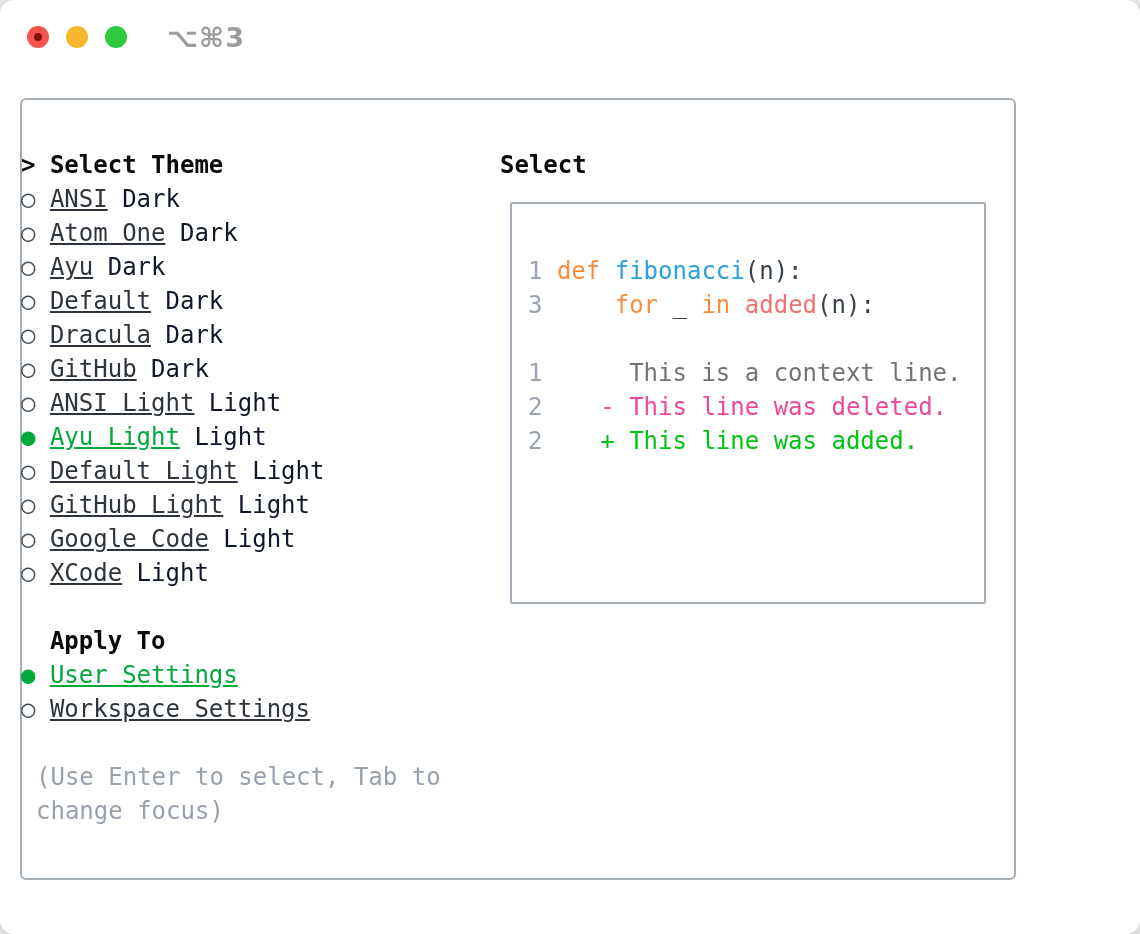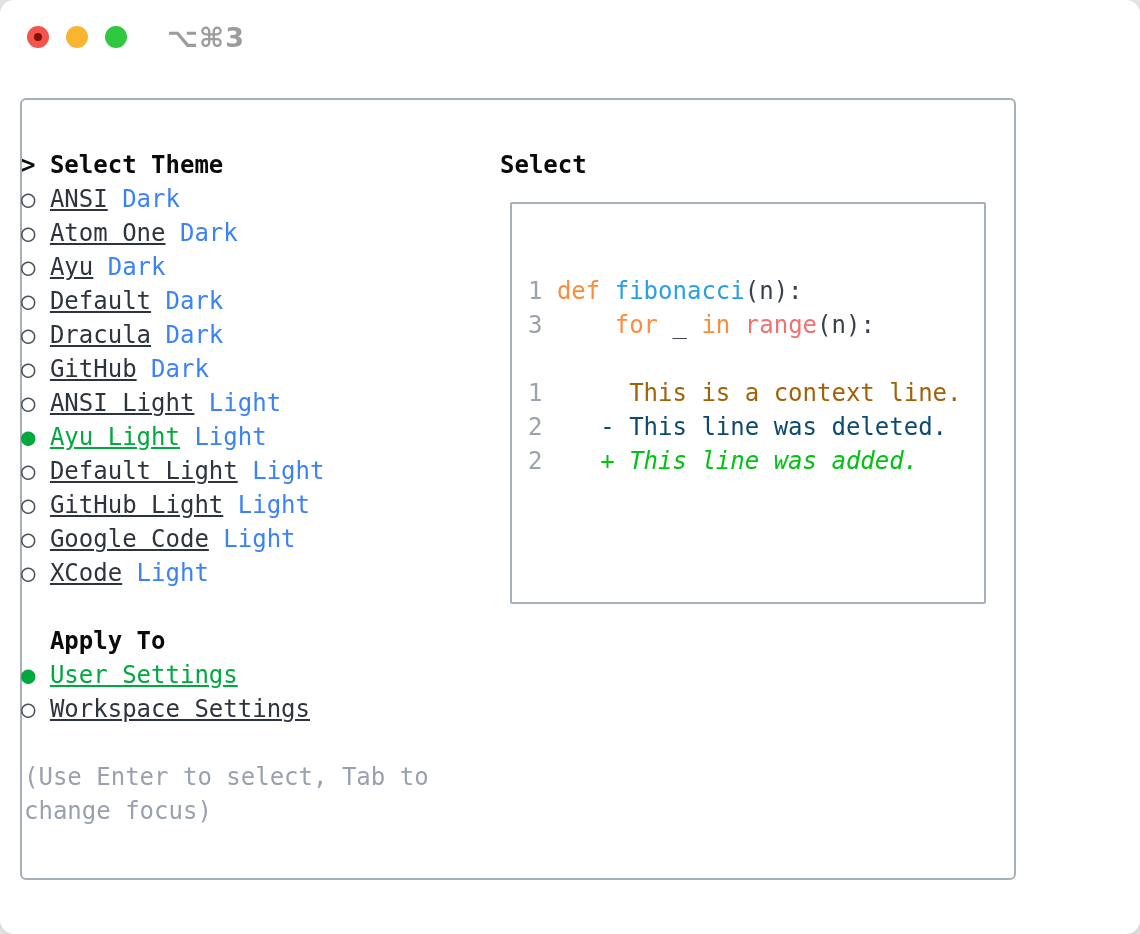--- a/index.html
+++ b/index.html
@@ -66,25 +66,25 @@
     left: 21px; top: 148px;
     font-size: 24px;
     line-height: 34px;
     white-space: pre;
     color: #2e343d;
   }
   .row { height: 34px; }
   .hdr { font-weight: bold; color: #0a0a0a; }
   .bullet { color: #464e59; }
   .iname { color: #2e343d; text-decoration: underline; }
-  .suffix { color: #3b82f6; margin-top: 30px; }
+  .suffix { color: #0f172a; margin-top: 30px; }
   .item.selected .bullet, .item.selected .iname { color: #00a83e; }
   .hint {
     position: absolute;
-    left: 24px; top: 760px;
+    left: 36px; top: 760px;
     width: 430px;
     font-size: 24px;
     line-height: 34px;
     color: #99a1ae;
     white-space: normal;
   }
   
   .preview-title {
     position: absolute;
     left: 500px; top: 148px;
@@ -93,38 +93,38 @@
     font-weight: bold;
     color: #0a0a0a;
   }
   .preview-box {
     position: absolute;
     left: 510px; top: 202px;
     width: 476px; height: 402px;
     border: 2px solid #a7afba;
     border-radius: 2px;
     background: #ffffff;
-    padding: 70px 0 0 16px;
+    padding: 50px 0 0 16px;
     overflow: hidden;
   }
   .cl {
     height: 34px; line-height: 34px;
     font-size: 24px;
     white-space: pre;
   }
   .num  { color: #9aa2af; }
   .pl   { color: #3a414c; }
   .kw   { color: #fa8d3e; }
   .fn   { color: #2b9fe3; }
   .lit  { color: #a37acc; }
   .call { color: #f07171; }
   .var  { color: #3a414c; font-style: italic; }
-  .ctx  { color: #a16207; }
-  .del  { color: #0c4a6e; text-align: center; }
-  .add  { color: #00c213; font-style: italic; }
+  .ctx  { color: #737373; }
+  .del  { color: #ec4899; text-align: center; }
+  .add  { color: #00c213; }
 </style>
 </head>
 <body>
 
 <div class="window">
 
   <div class="titlebar">
     <div class="traffic">
       <div class="dot dot-close"></div>
       <div class="dot dot-min"></div>
@@ -136,20 +136,20 @@
   <div class="main-box"></div>
 
   <div class="left-col" id="left-col"><div class="row"><span class="hdr">&gt; </span><span class="hdr">Select Theme</span></div><div class="row item"><span class="bullet">○ </span><span class="iname">ANSI</span><span class="suffix"> Dark</span></div><div class="row item"><span class="bullet">○ </span><span class="iname">Atom One</span><span class="suffix"> Dark</span></div><div class="row item"><span class="bullet">○ </span><span class="iname">Ayu</span><span class="suffix"> Dark</span></div><div class="row item"><span class="bullet">○ </span><span class="iname">Default</span><span class="suffix"> Dark</span></div><div class="row item"><span class="bullet">○ </span><span class="iname">Dracula</span><span class="suffix"> Dark</span></div><div class="row item"><span class="bullet">○ </span><span class="iname">GitHub</span><span class="suffix"> Dark</span></div><div class="row item"><span class="bullet">○ </span><span class="iname">ANSI Light</span><span class="suffix"> Light</span></div><div class="row item selected"><span class="bullet">● </span><span class="iname">Ayu Light</span><span class="suffix"> Light</span></div><div class="row item"><span class="bullet">○ </span><span class="iname">Default Light</span><span class="suffix"> Light</span></div><div class="row item"><span class="bullet">○ </span><span class="iname">GitHub Light</span><span class="suffix"> Light</span></div><div class="row item"><span class="bullet">○ </span><span class="iname">Google Code</span><span class="suffix"> Light</span></div><div class="row item"><span class="bullet">○ </span><span class="iname">XCode</span><span class="suffix"> Light</span></div><div class="row"></div><div class="row"><span class="hdr">  Apply To</span></div><div class="row item selected"><span class="bullet">● </span><span class="iname">User Settings</span></div><div class="row item"><span class="bullet">○ </span><span class="iname">Workspace Settings</span></div></div>
 
   <div class="hint">(Use Enter to select, Tab to change focus)</div>
 
   <div class="preview-title">Select</div>
 
   <div class="preview-box" id="code-area">
       <div class="cl"><span class="num">1</span><span class="pl"> </span><span class="kw">def</span><span class="pl"> </span><span class="fn">fibonacci</span><span class="pl">(n):</span></div>
-      <div class="cl"><span class="num">3</span><span class="pl">     </span><span class="kw">for</span><span class="pl"> _ </span><span class="kw">in</span><span class="pl"> </span><span class="call">range</span><span class="pl">(n):</span></div>
+      <div class="cl"><span class="num">3</span><span class="pl">     </span><span class="kw">for</span><span class="pl"> _ </span><span class="kw">in</span><span class="pl"> </span><span class="call">added</span><span class="pl">(n):</span></div>
       <div class="cl"><span class="num"></span></div>
       <div class="cl"><span class="num">1</span><span class="ctx">      This is a context line.</span></div>
       <div class="cl"><span class="num">2</span><span class="del">    - This line was deleted.</span></div>
       <div class="cl"><span class="num">2</span><span class="add">    + This line was added.</span></div>
     </div>
 
 </div>
 
 </body></html>

